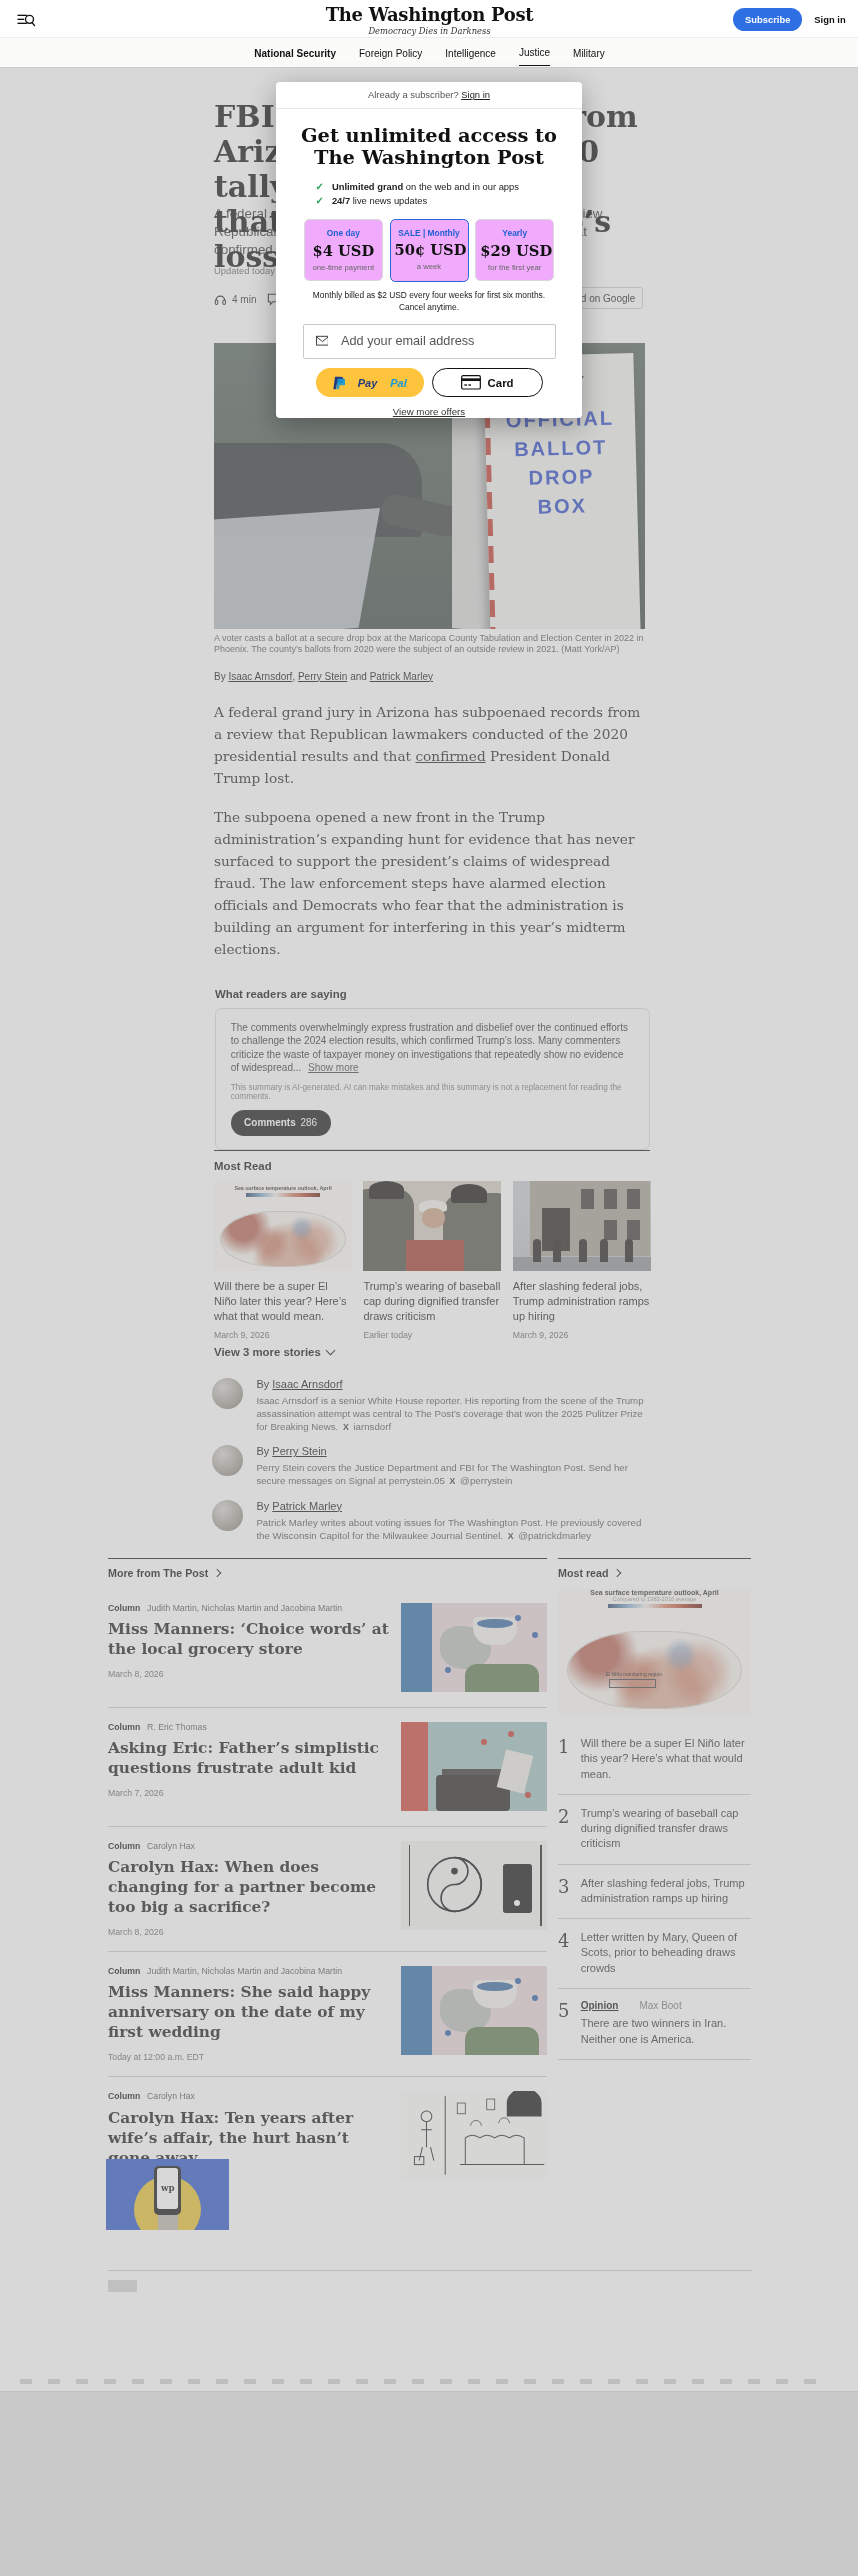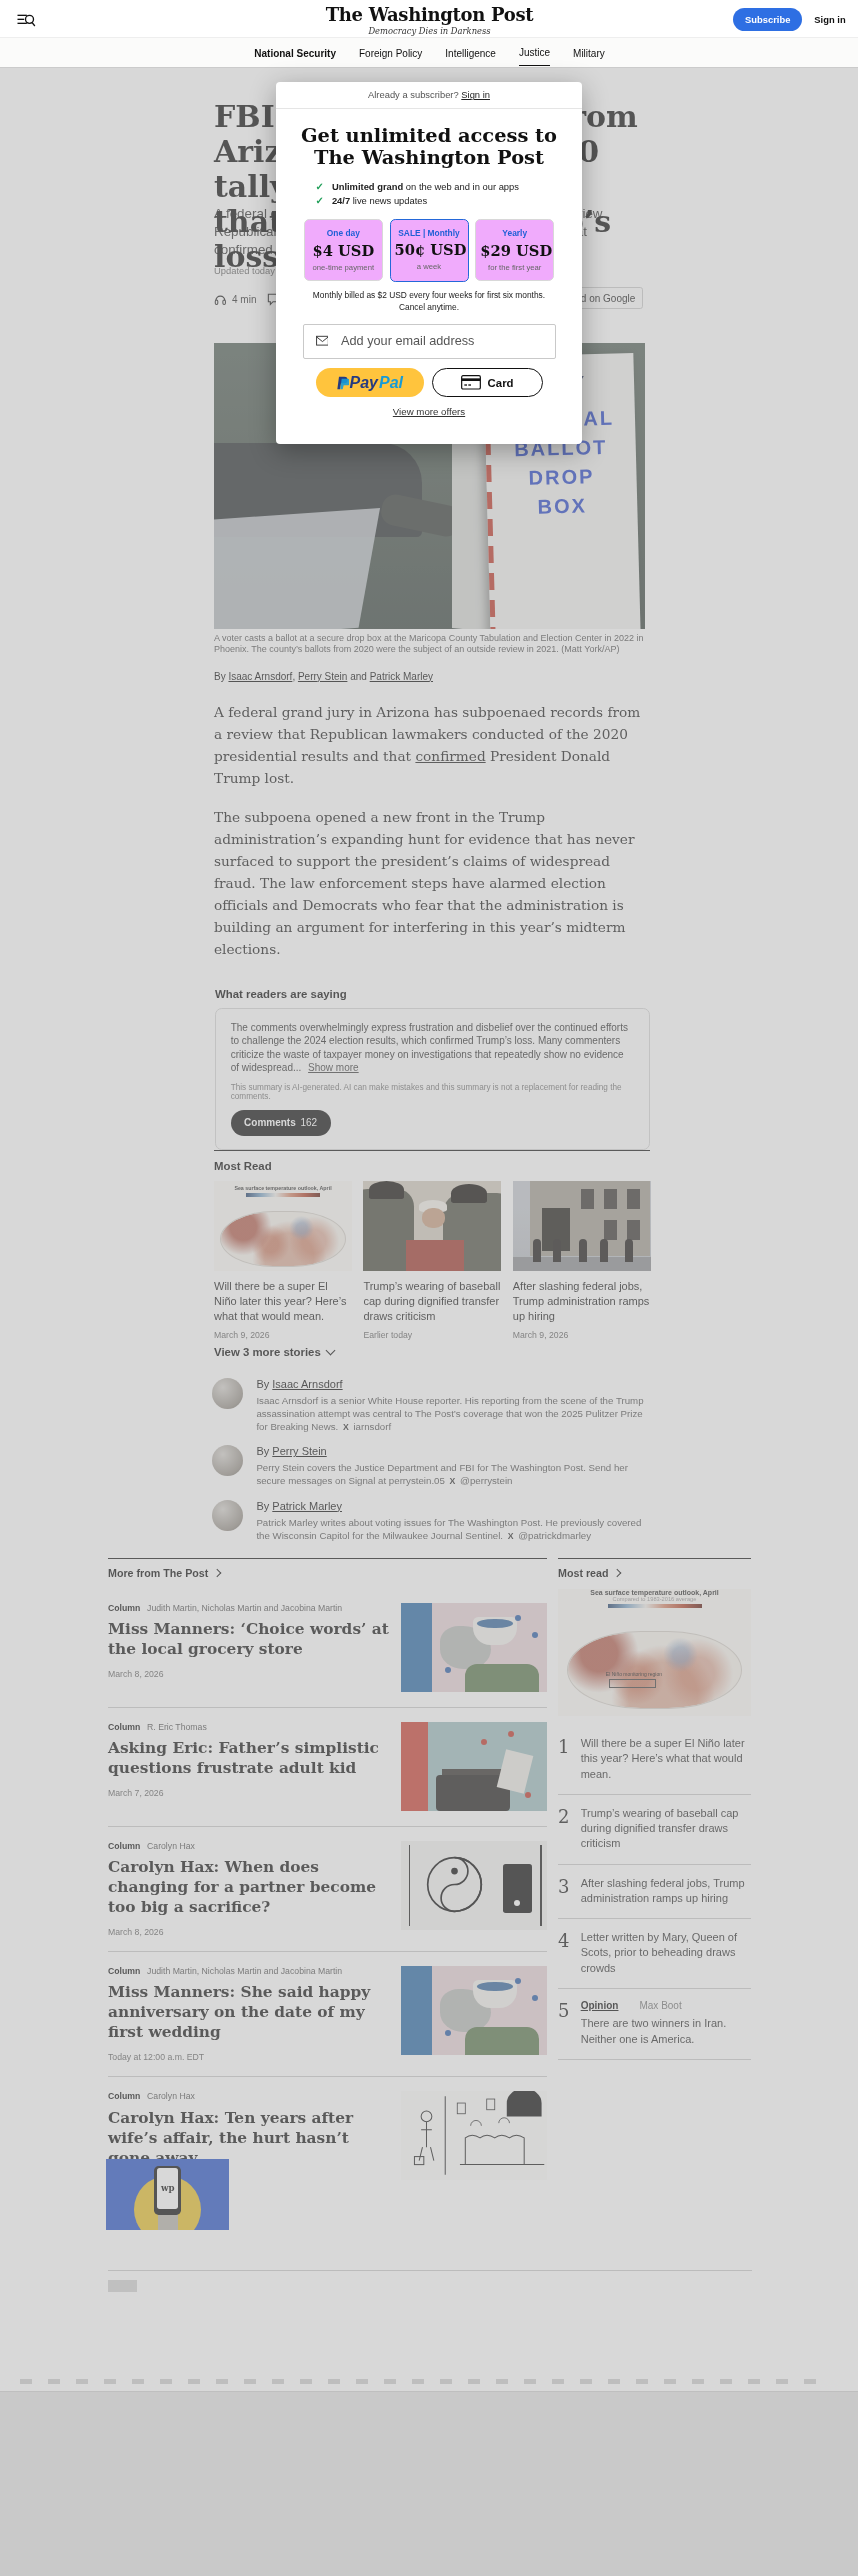--- a/index.html
+++ b/index.html
@@ -34,25 +34,25 @@
   .plan{width:69px;border:0.7px solid #d8d8d8;border-radius:5.3px;text-align:center;padding:8px 4px 8.7px;cursor:pointer;background:#f0abfc;}
   .plan.sel{border:1.3px solid #2468d9;margin:-0.7px;}
   .plan-name{color:#1e5fd6;font-weight:bold;font-size:8.4px;margin-bottom:3.3px;white-space:nowrap;}
   .plan-price{font-family:"DejaVu Serif",serif;font-weight:bold;font-size:14.7px;color:#111;margin-bottom:4px;white-space:nowrap;}
   .plan-sub{font-size:7.7px;color:#666;white-space:nowrap;}
   #fine{text-align:center;font-size:8.4px;color:#222;line-height:11.4px;margin-bottom:10.7px;}
   #email-row{width:227px;margin:0 auto 9.4px;border:0.7px solid #c9c9c9;border-radius:2px;height:33px;display:flex;align-items:center;gap:10.7px;padding:0 12px;background:#fff;}
   #email-input{border:none;outline:none;font-size:12.7px;color:#333;width:100%;background:transparent;}
   #email-input::placeholder{color:#555;}
   #pay-row{width:227px;margin:0 auto 9.4px;display:flex;gap:8px;}
-  #paypal-btn{flex:1;height:29px;background:#ffc43d;border:none;border-radius:14.7px;display:flex;align-items:center;justify-content:center;gap:1px;cursor:pointer;font-style:italic;font-weight:bold;font-size:16px;}
+  #paypal-btn{flex:1;height:29px;background:#ffc43d;border:none;border-radius:14.7px;display:flex;align-items:center;justify-content:center;gap:13px;cursor:pointer;font-style:italic;font-weight:bold;font-size:11px;}
   #paypal-btn .pp1{color:#253b80;}
   #paypal-btn .pp2{color:#179bd7;}
   #card-btn{flex:1;height:29px;background:#fff;border:1px solid #111;border-radius:14.7px;display:flex;align-items:center;justify-content:center;gap:6.7px;cursor:pointer;font-weight:bold;font-size:11.4px;color:#111;}
-  #more-offers{text-align:center;font-size:9.7px;color:#333;padding-bottom:27px;}
+  #more-offers{text-align:center;font-size:9.7px;color:#333;padding-bottom:1px;}
   #more-offers span{cursor:pointer;}
   
   #hl{top:99px;left:214px;width:461px;font-weight:bold;font-size:30px;line-height:35px;color:#111;z-index:1;}
   #dk{top:205px;left:214px;width:441px;font-size:13.4px;line-height:18px;color:#333;}
   #up{top:265px;left:214px;font-size:9.4px;color:#666;}
   #mt{top:293px;left:214px;display:flex;align-items:center;gap:5.3px;font-size:10px;color:#333;}
   #cmt-icon{top:293px;left:267px;}
   #gb{top:287px;left:515px;width:128px;height:22px;border:0.7px solid #ccc;border-radius:2.7px;background:#fdfdfd;display:flex;align-items:center;justify-content:flex-end;padding-right:6.7px;font-size:10px;color:#222;cursor:pointer;box-sizing:border-box;}
   #hero{top:343px;left:214px;width:431px;height:286px;overflow:hidden;background:linear-gradient(180deg,#57655c 0%,#4a564e 55%,#3e4a44 100%);}
   .hero-glass{position:absolute;left:-20px;top:171px;width:174px;height:120px;background:#c9cfd4;transform:skewX(-14deg) rotate(-4deg);opacity:.85;}
@@ -279,21 +279,21 @@
   <div id="rd" class="ab">
     <div id="rd-h">What readers are saying</div>
     <div id="rd-card">
       <div id="rd-sum">
         <span>The comments overwhelmingly express frustration and disbelief over the continued efforts to challenge the 2024 election results, which confirmed Trump’s loss. Many commenters criticize the waste of taxpayer money on investigations that repeatedly show no evidence of widespread...</span>
         <span class="u">Show more</span>
       </div>
       <div id="rd-dis">This summary is AI-generated. AI can make mistakes and this summary is not a replacement for reading the comments.</div>
       <div id="rd-pill">
         <b>Comments</b>
-        <span>162</span>
+        <span>286</span>
       </div>
     </div>
   </div>
 
   <div id="mr" class="ab">
     <div id="mr-line"></div>
     <div id="mr-h">Most Read</div>
     <div id="mr-cards">
       <div class="mr-card">
         <div class="mr-img img-map">

